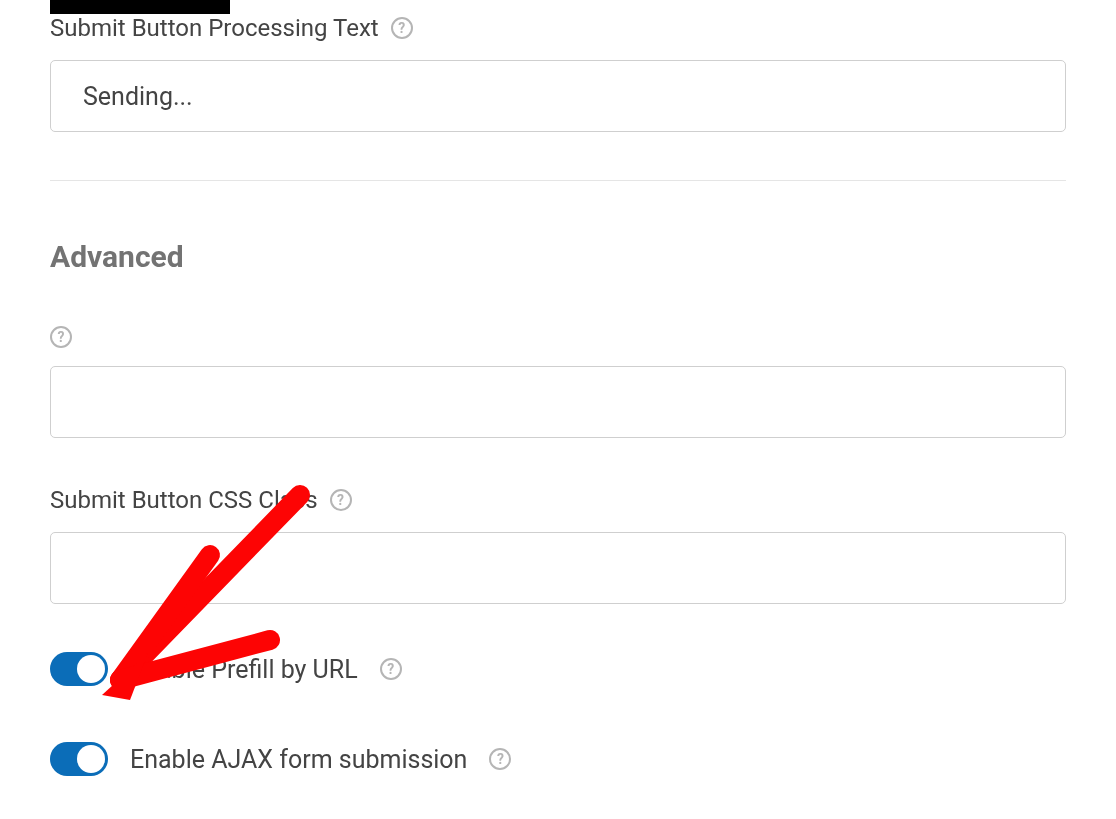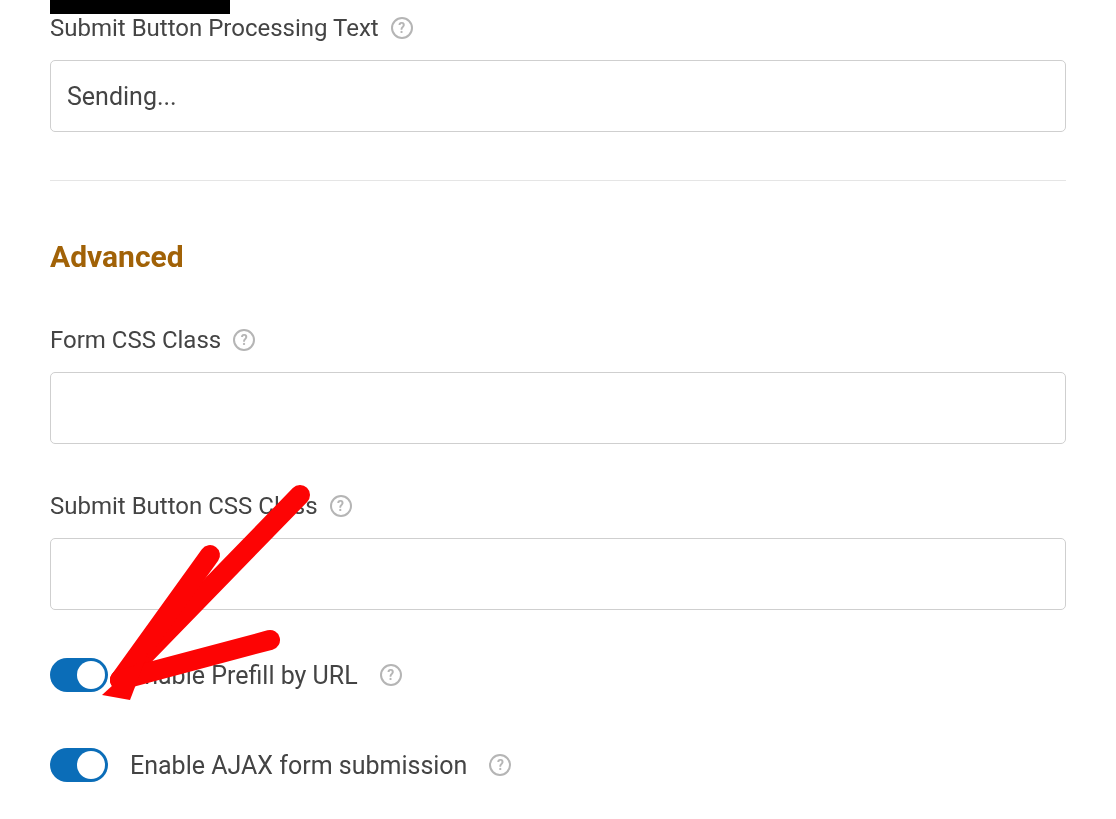--- a/index.html
+++ b/index.html
@@ -52,36 +52,36 @@
     color: #b5b5b5;
     font-weight: 700;
     cursor: pointer;
     flex-shrink: 0;
   }
   .text-input {
     width: 100%;
     height: 72px;
     border: 1px solid #cfcfcf;
     border-radius: 5px;
-    padding: 0 16px;
+    padding: 0 32px;
     font-size: 25px;
     color: #444;
     font-family: inherit;
     outline: none;
     background: #fff;
   }
   .divider {
     height: 1px;
     background: #e5e5e5;
     margin: 46px 0 0 0;
   }
   .section-heading {
     font-size: 30px;
     font-weight: 700;
-    color: #a16207;
+    color: #737373;
     margin-top: 58px;
     margin-bottom: 52px;
   }
   .toggle-row {
     display: flex;
     align-items: center;
     gap: 22px;
     margin-top: 32px;
   }
   .toggle {
@@ -130,21 +130,20 @@
     </div>
     <input type="text" class="text-input" value="Sending..." style="">
   </div>
 
   <div class="divider"></div>
 
   <h2 class="section-heading">Advanced</h2>
 
   <div class="field-group">
     <div class="field-label-row">
-      <span class="field-label">Form CSS Class</span>
       <span class="help-icon">?</span>
     </div>
     <input type="text" class="text-input" value="" style="">
   </div>
 
   <div class="field-group" style="margin-top:48px;">
     <div class="field-label-row">
       <span class="field-label">Submit Button CSS Class</span>
       <span class="help-icon">?</span>
     </div>

